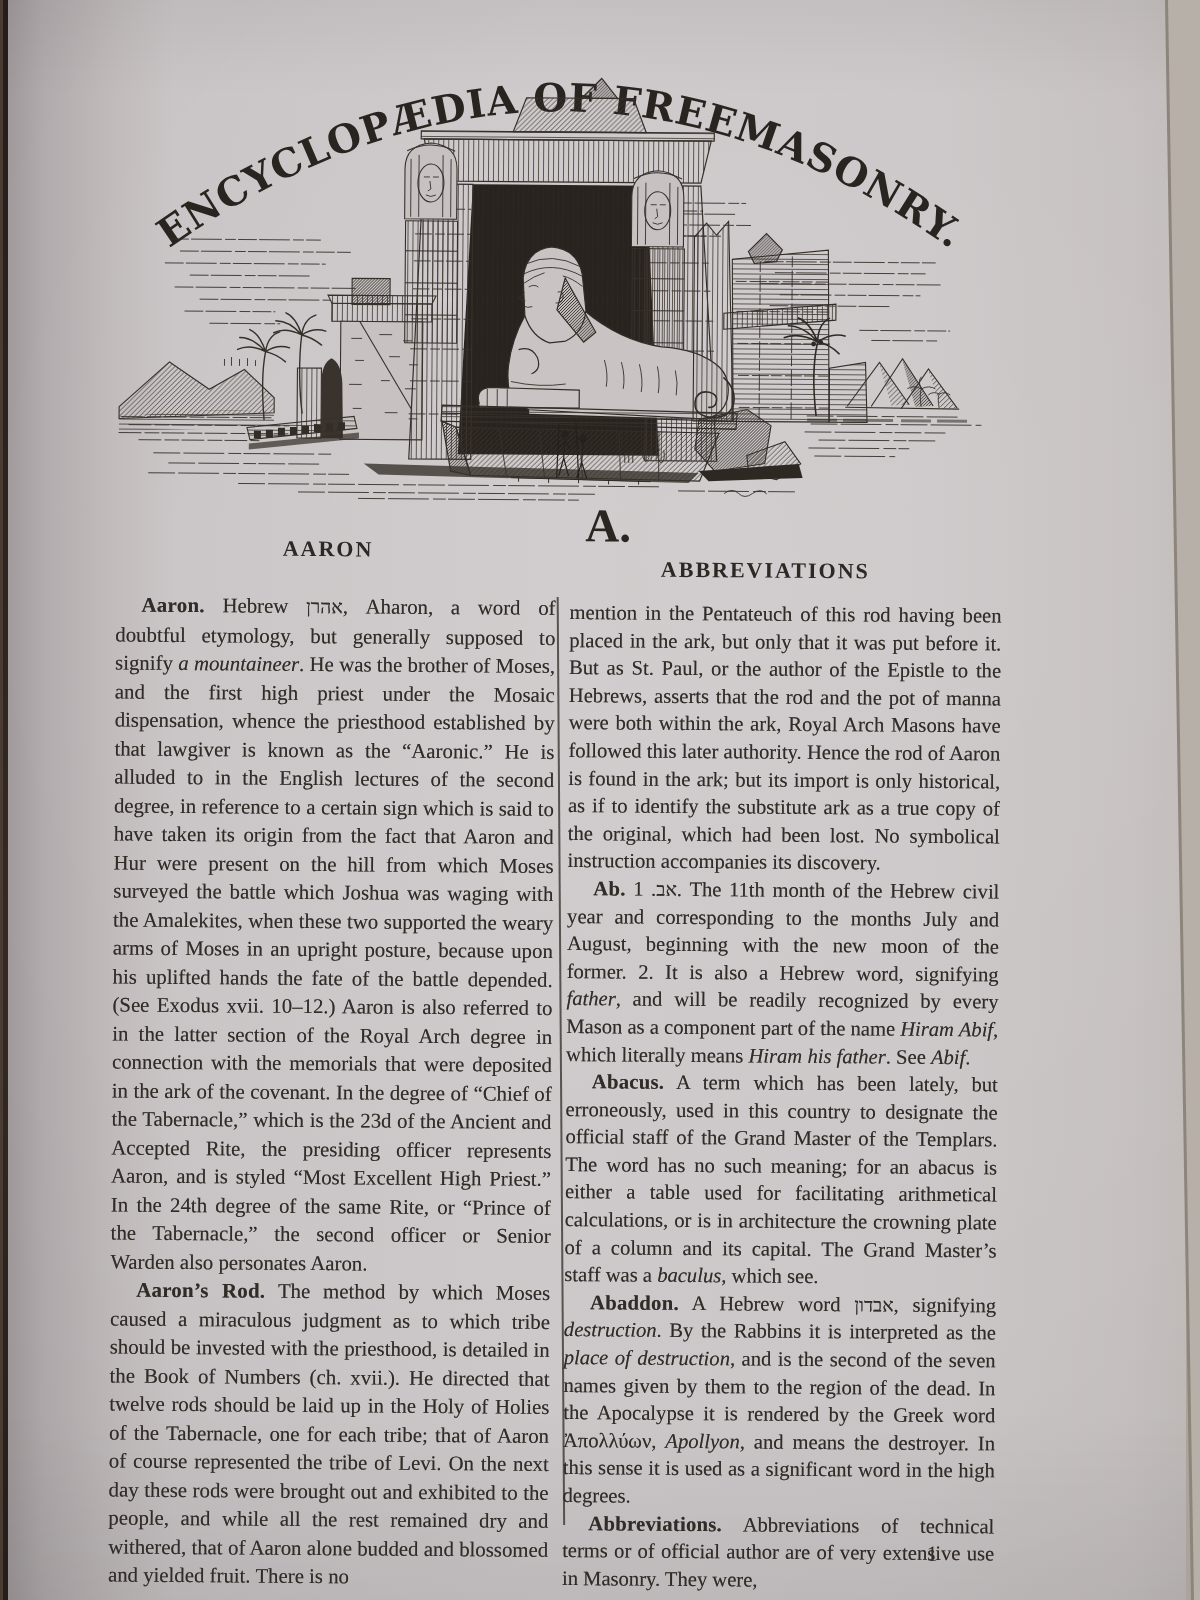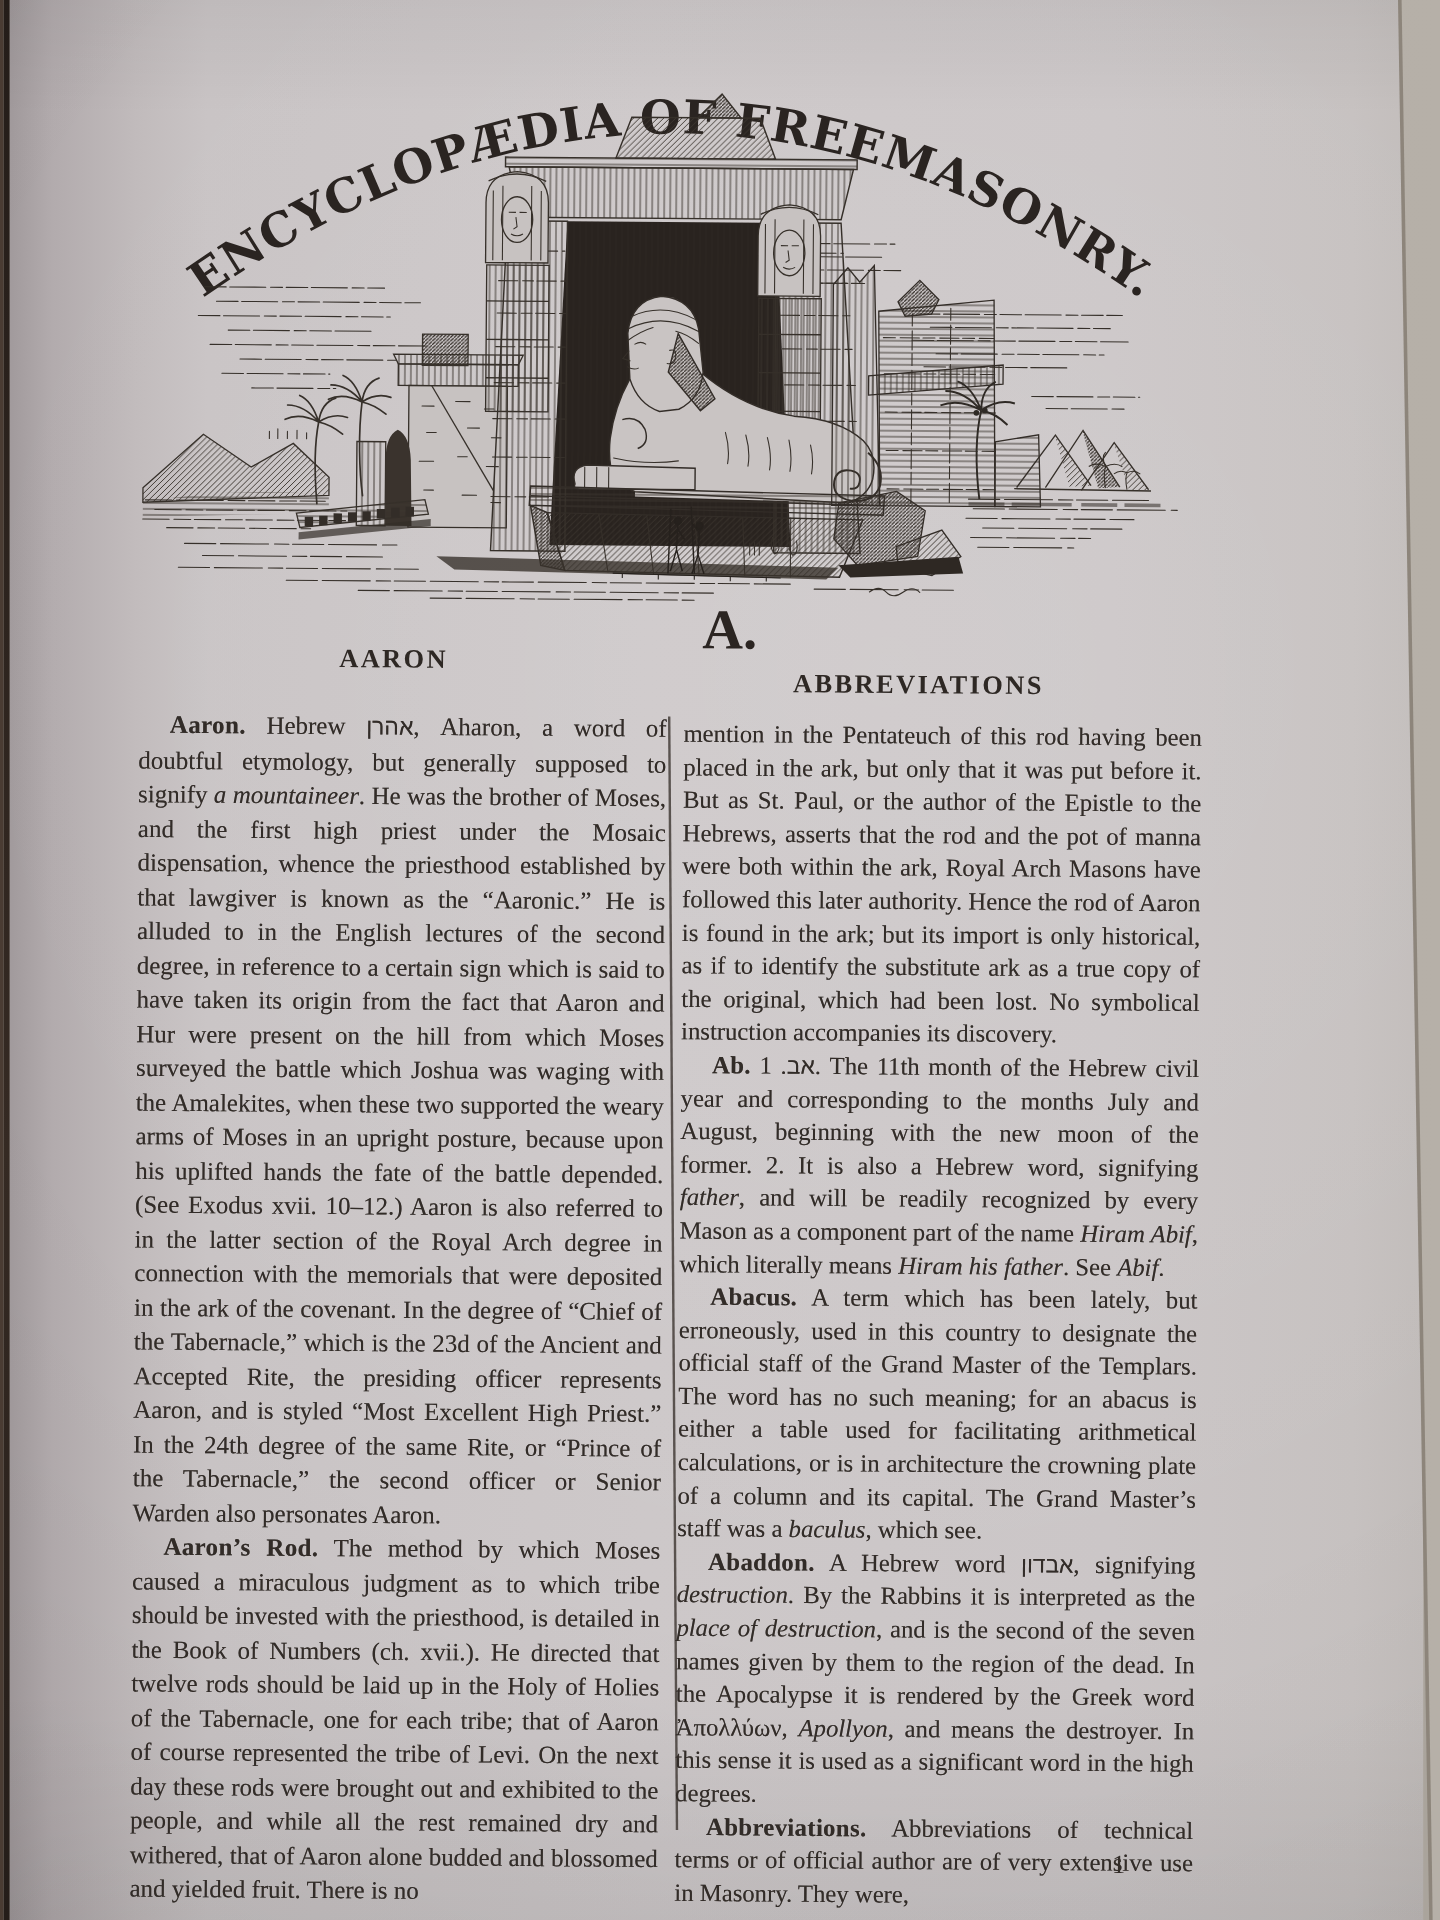--- a/index.html
+++ b/index.html
@@ -33,21 +33,21 @@
   .hdr-right{left:595px;top:556px;width:345px;}
   .col{position:absolute;text-align:justify;color:#322c28;
     text-shadow:0 0 0.5px rgba(50,44,40,0.55);}
   .col-left{left:118px;top:594px;width:440px;font-size:20.8px;line-height:28.5px;}
   .col-right{left:572px;top:599px;width:432px;font-size:20.6px;line-height:27.6px;}
   .para{margin:0;text-indent:26px;}
   .para.noindent{text-indent:0;}
   .hw{font-weight:bold;letter-spacing:0.3px;}
   .it{font-style:italic;}
   .gr{}
-  .he{font-family:Liberation Sans, sans-serif;font-size:0.92em;}
+  .he{font-family:Liberation Serif, serif;font-size:0.92em;}
   .col-rule{position:absolute;left:559px;top:597px;width:2px;height:928px;
     background:#443d38;opacity:0.85;transform:rotate(-0.85deg);transform-origin:top center;}
   .pagenum{position:absolute;left:920px;top:1538px;width:44px;text-align:center;
     font-size:22px;color:#332d29;}
   .ink{stroke:#36302a;fill:none;stroke-linecap:round;}
   .thin{stroke-width:0.9;}
 </style>
 </head>
 <body>
 

